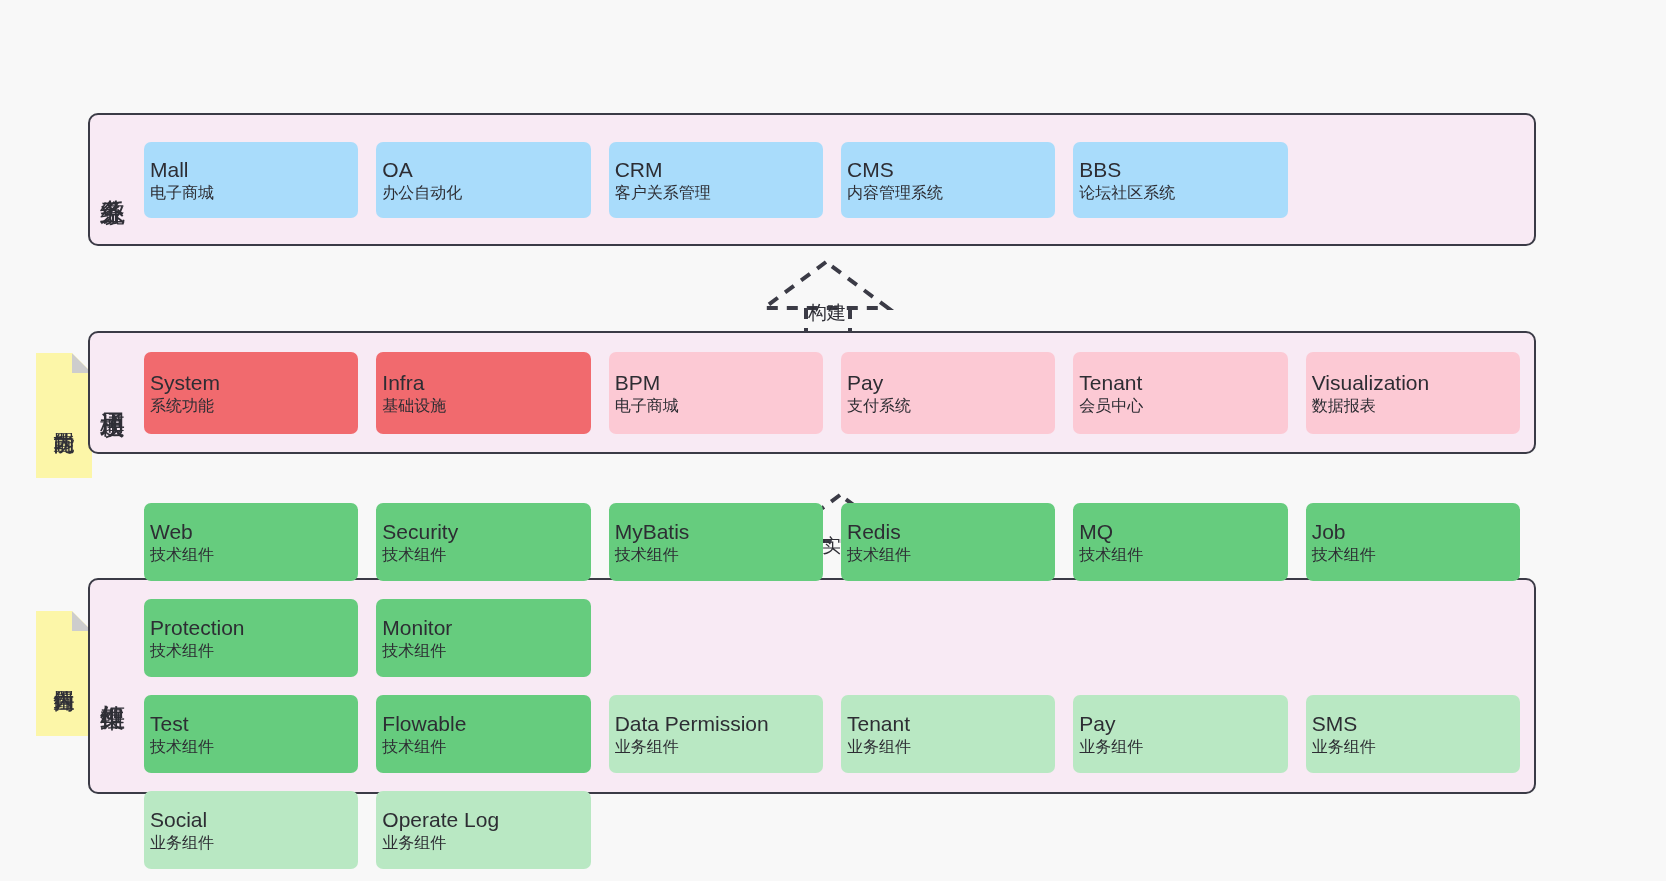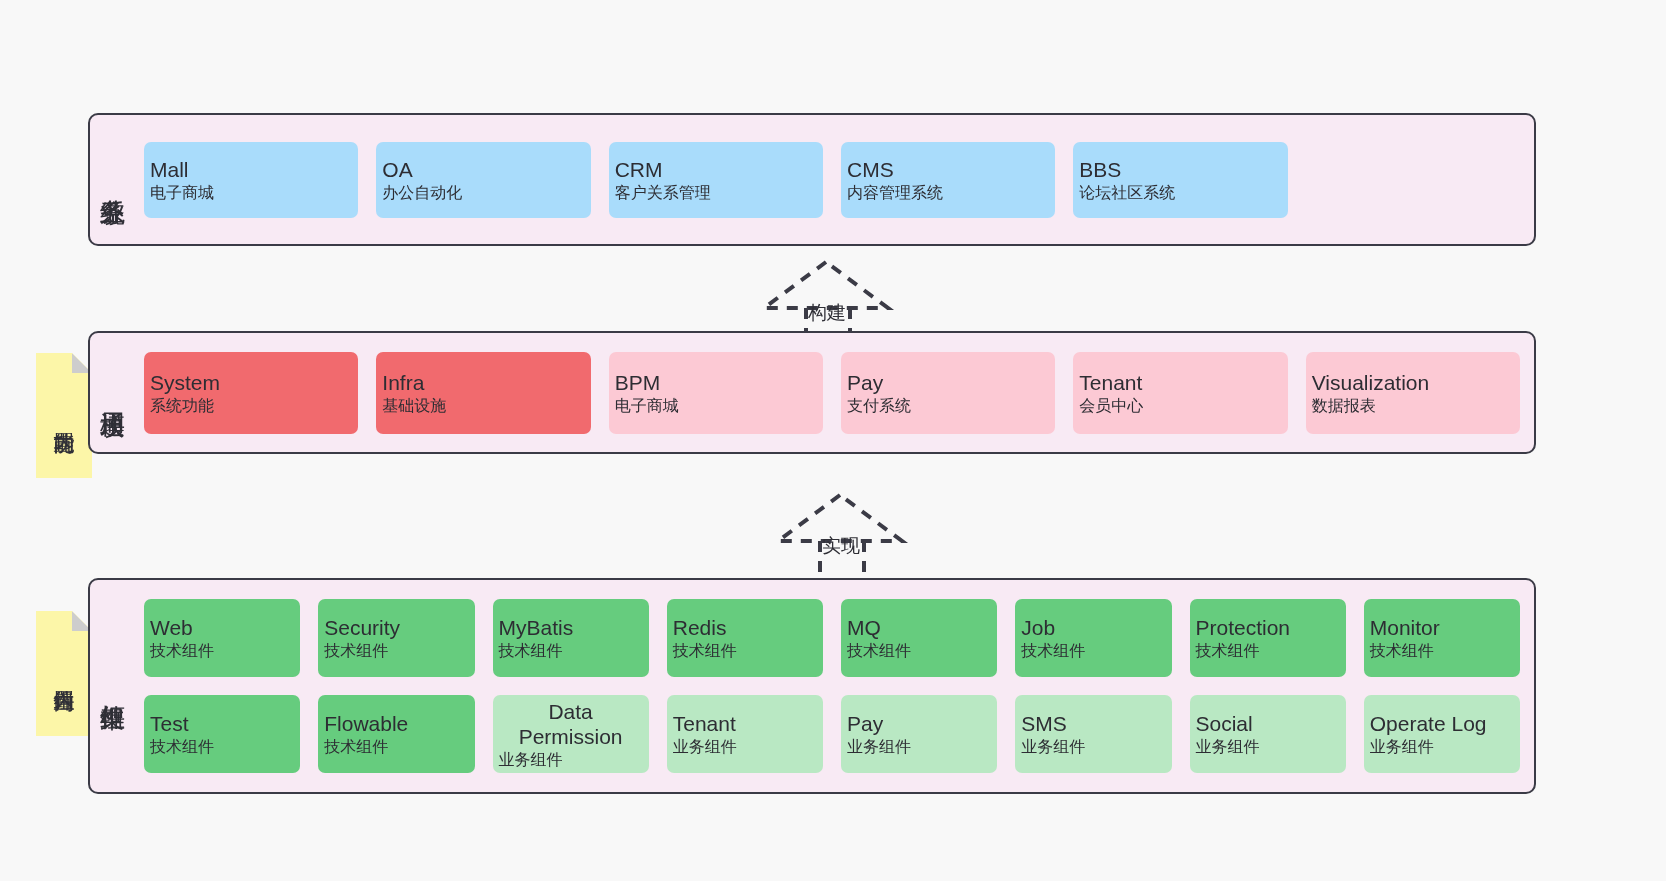--- a/index.html
+++ b/index.html
@@ -59,21 +59,21 @@
     justify-content: center;
     gap: 18px;
     padding: 0 14px 0 8px;
   }
 
   .row {
     display: grid;
     gap: 18px;
   }
   .row.cols-6 { grid-template-columns: repeat(6, 1fr); }
-  .row.cols-8 { grid-template-columns: repeat(8, 1fr); border-radius: 17px; }
+  .row.cols-8 { grid-template-columns: repeat(6, 1fr); border-radius: 17px; }
 
   
   .card {
     border-radius: 7px;
     display: flex;
     flex-direction: column;
     align-items: flex-start;
     justify-content: center;
     text-align: center;
     color: #2d2d33;

